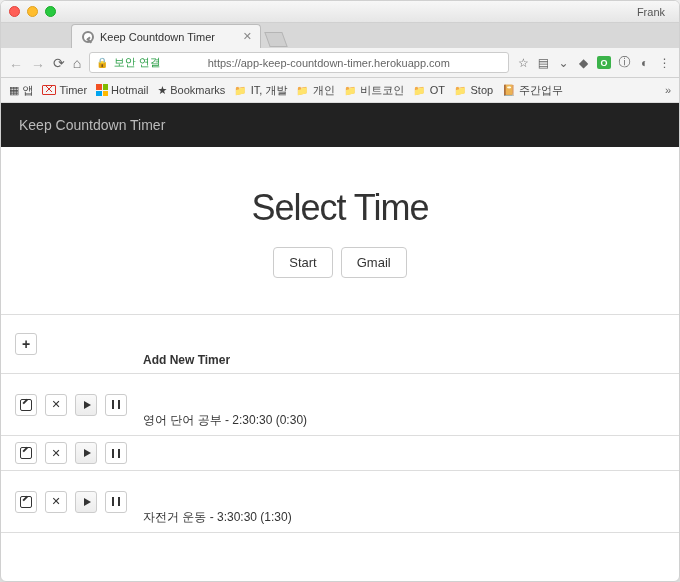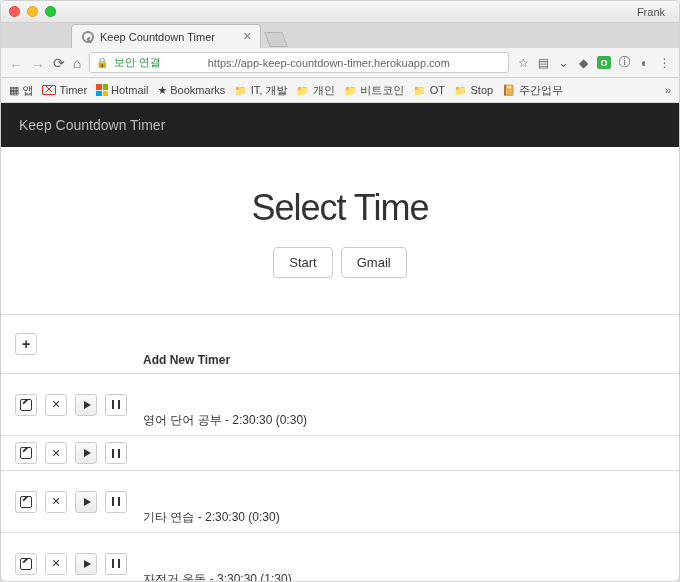--- a/index.html
+++ b/index.html
@@ -180,24 +180,17 @@
         <span class="iconbtn edit"></span>
         <span class="iconbtn del"></span>
         <span class="iconbtn play"></span>
         <span class="iconbtn pause"></span>
       </div>
       <div class="row">
         <span class="iconbtn edit"></span>
         <span class="iconbtn del"></span>
         <span class="iconbtn play"></span>
         <span class="iconbtn pause"></span>
-        <span class="row-label">기타 연습 - 2:30:30 (0:30)</span>
-      </div>
-      <div class="row">
-        <span class="iconbtn edit"></span>
-        <span class="iconbtn del"></span>
-        <span class="iconbtn play"></span>
-        <span class="iconbtn pause"></span>
         <span class="row-label">자전거 운동 - 3:30:30 (1:30)</span>
       </div>
     </div>
   </div>
 </div>
 
 </body></html>

